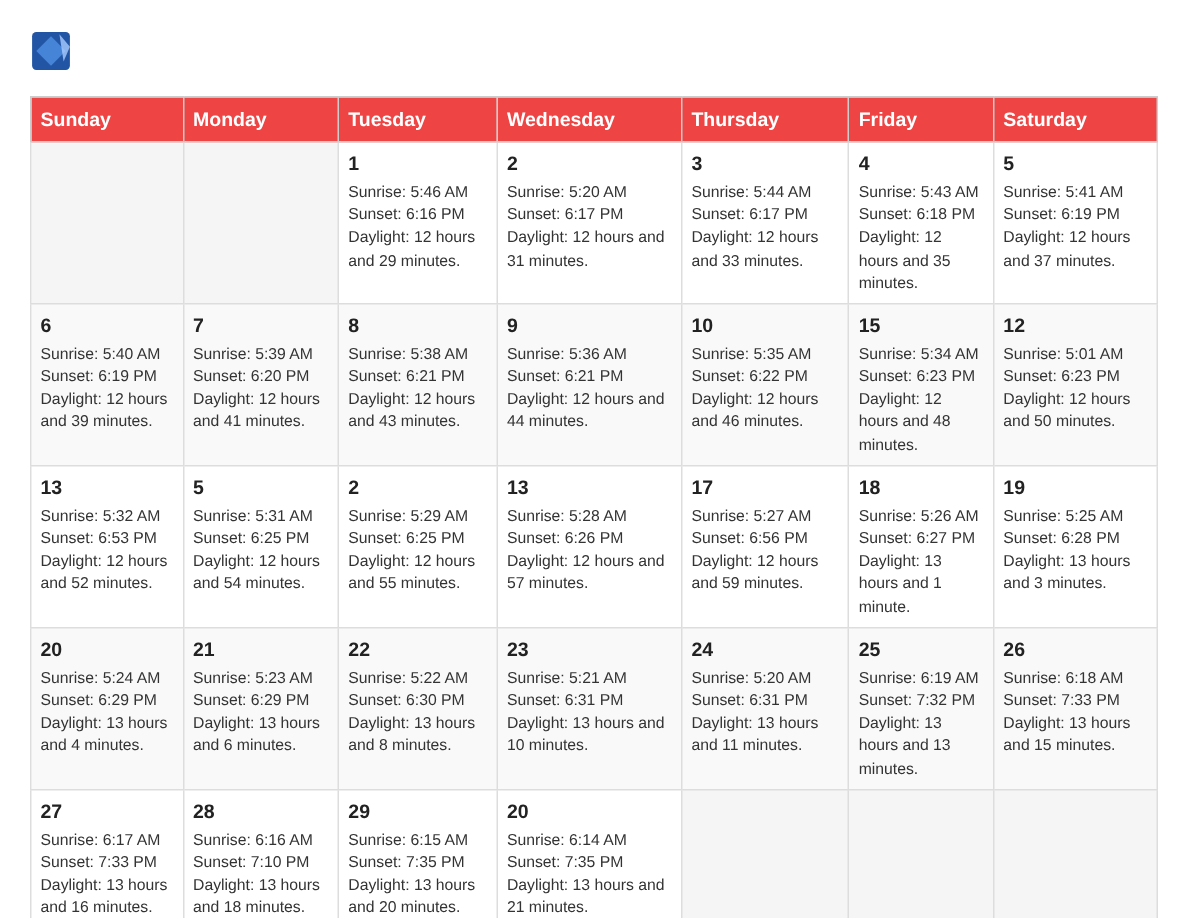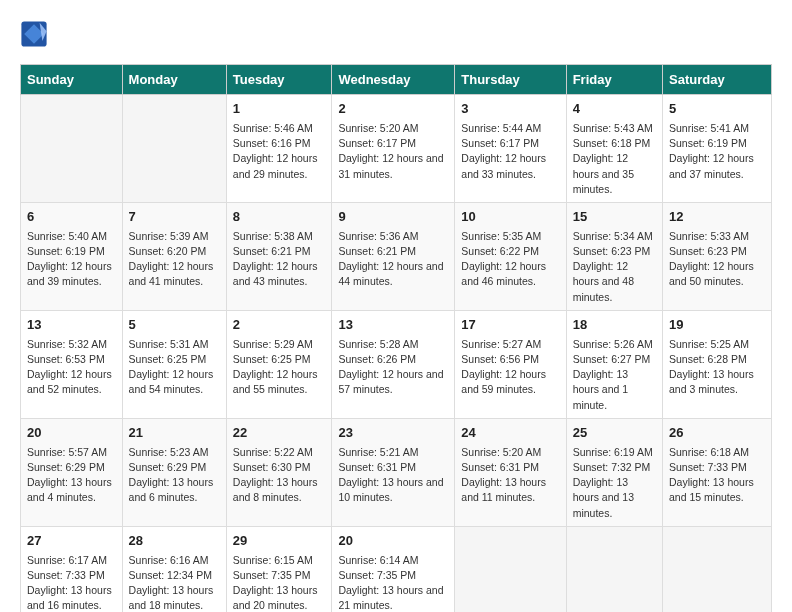--- a/index.html
+++ b/index.html
@@ -45,21 +45,21 @@
     .subtitle {
       font-size: 16px;
       color: #555;
     }
     table {
       width: 100%;
       border-collapse: collapse;
       font-size: 11px;
     }
     thead tr {
-      background: #0f766e;
+      background: #ef4444;
       color: white;
     }
     thead th {
       padding: 7px 6px;
       text-align: left;
       font-size: 13px;
       font-weight: bold;
       border: 1px solid #ccc;
     }
     tbody td {
@@ -200,21 +200,21 @@
         </td>
         <td>
           <span class="day-num">15</span>
           <div class="day-info">Sunrise: 5:34 AM
 Sunset: 6:23 PM
 Daylight: 12 hours
 and 48 minutes.</div>
         </td>
         <td>
           <span class="day-num">12</span>
-          <div class="day-info">Sunrise: 5:33 AM
+          <div class="day-info">Sunrise: 5:01 AM
 Sunset: 6:23 PM
 Daylight: 12 hours
 and 50 minutes.</div>
         </td>
       </tr>
       <tr>
         <td>
           <span class="day-num">13</span>
           <div class="day-info">Sunrise: 5:32 AM
 Sunset: 6:53 PM
@@ -260,21 +260,21 @@
           <span class="day-num">19</span>
           <div class="day-info">Sunrise: 5:25 AM
 Sunset: 6:28 PM
 Daylight: 13 hours
 and 3 minutes.</div>
         </td>
       </tr>
       <tr>
         <td>
           <span class="day-num">20</span>
-          <div class="day-info">Sunrise: 5:57 AM
+          <div class="day-info">Sunrise: 5:24 AM
 Sunset: 6:29 PM
 Daylight: 13 hours
 and 4 minutes.</div>
         </td>
         <td>
           <span class="day-num">21</span>
           <div class="day-info">Sunrise: 5:23 AM
 Sunset: 6:29 PM
 Daylight: 13 hours
 and 6 minutes.</div>
@@ -319,21 +319,21 @@
         <td>
           <span class="day-num">27</span>
           <div class="day-info">Sunrise: 6:17 AM
 Sunset: 7:33 PM
 Daylight: 13 hours
 and 16 minutes.</div>
         </td>
         <td>
           <span class="day-num">28</span>
           <div class="day-info">Sunrise: 6:16 AM
-Sunset: 12:34 PM
+Sunset: 7:10 PM
 Daylight: 13 hours
 and 18 minutes.</div>
         </td>
         <td>
           <span class="day-num">29</span>
           <div class="day-info">Sunrise: 6:15 AM
 Sunset: 7:35 PM
 Daylight: 13 hours
 and 20 minutes.</div>
         </td>

